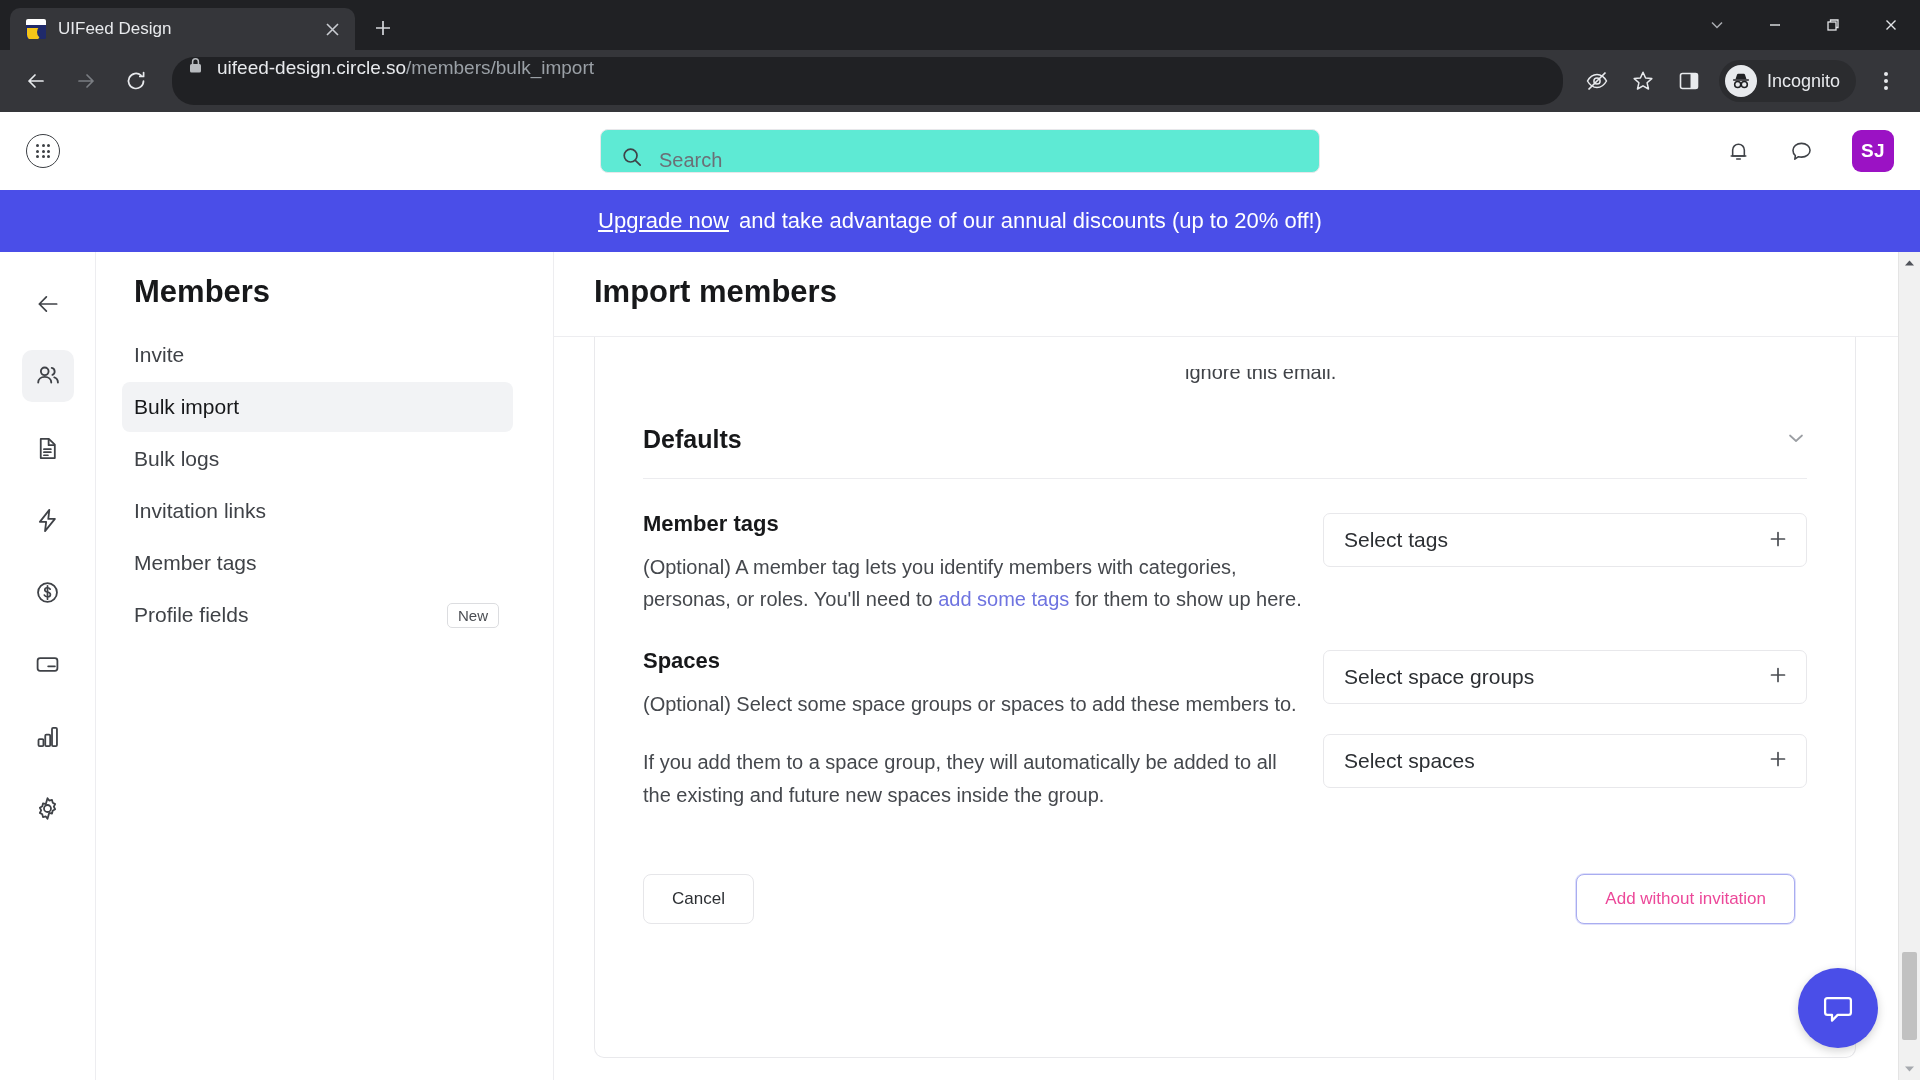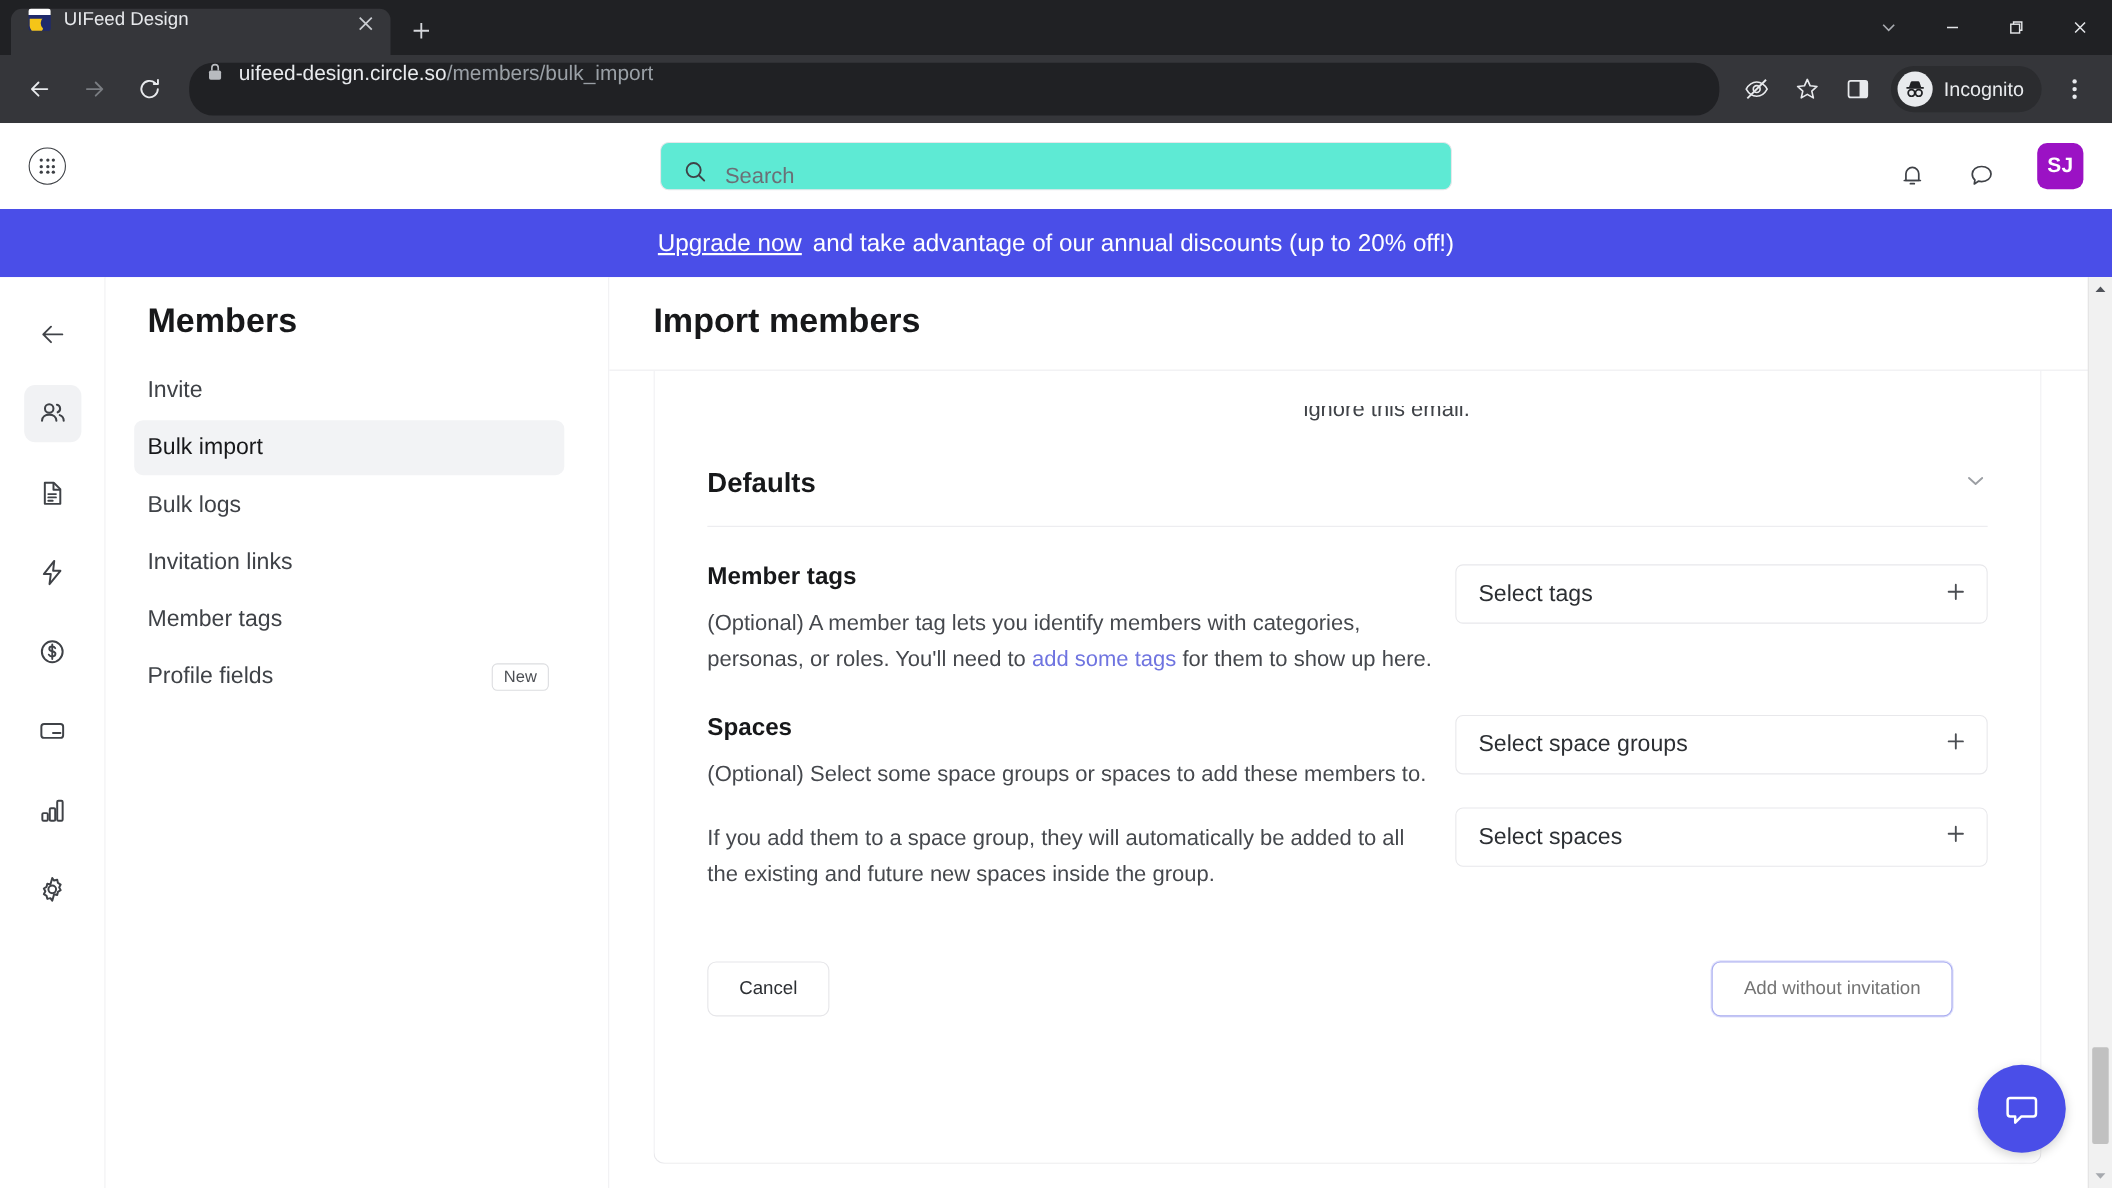--- a/index.html
+++ b/index.html
@@ -12,21 +12,21 @@
 
   
   .browser { width: 1920px; height: 1080px; display: flex; flex-direction: column; }
 
   .tabstrip {
     height: 50px; background: #202124; display: flex; align-items: flex-end;
     padding-left: 10px; position: relative; flex: none;
   }
   .tab {
     height: 42px; width: 345px; background: #35363a; border-radius: 10px 10px 0 0;
-    display: flex; padding: 0 10px 0 16px; gap: 12px; position: relative;
+    display: flex; align-items: center; padding: 0 10px 0 16px; gap: 12px; position: relative;
   }
   .tab-favicon {
     width: 20px; height: 20px; border-radius: 2px; flex: none;
     background: linear-gradient(180deg,#ffffff 0 30%, #1f2a6b 30% 100%);
     position: relative; overflow: hidden;
   }
   .tab-favicon::before {
     content:""; position:absolute; left:1px; top:9px; width:13px; height:13px;
     background:#f5c518; border-radius: 0 0 13px 13px;
   }
@@ -83,21 +83,21 @@
     display:flex;align-items:center;justify-content:center; flex:none;
   }
   .dots { display:grid; grid-template-columns:repeat(3,3px); gap:2.6px; }
   .dots i { width:3px;height:3px;border-radius:50%;background:#3c3f44; display:block;}
   .search-wrap { position:absolute; left:600px; width:720px; }
   .searchbox {
     height:44px; border:1px solid #e7e7ea; border-radius:8px; background:#5eead4;
     display:flex; align-items:flex-end; gap:16px; padding: 0 20px;
   }
   .search-ph { color:#6b6f76; font-size:20px; }
-  .hdr-right { margin-left:auto; display:flex; align-items:flex-end; gap:38px; }
+  .hdr-right { margin-left:auto; display:flex; align-items:center; gap:38px; }
   .hdr-ic { color:#3c3f44; display:flex; align-items:center; justify-content:center; }
   .avatar {
     width:42px;height:42px;border-radius:9px;background:#9b12c4;color:#fff;
     display:flex;align-items:center;justify-content:center;font-size:19px;font-weight:600;
     letter-spacing:.3px;
   }
 
   .banner {
     height:62px; background:#4a4ee8; display:flex; align-items:center; justify-content:center;
     flex:none; color:#fff; font-size:22px;
@@ -174,21 +174,21 @@
   .select-ph { font-size:21px; color:#2c2f33; }
   .plus { color:#4b4e53; font-size:25px; font-weight:300; line-height:1; }
 
   .actions { display:flex; align-items:center; padding-top:56px; }
   .btn {
     height:50px; border-radius:8px; display:flex; align-items:center; justify-content:center;
     font-size:17px; padding: 0 28px;
   }
   .btn-cancel { border:1px solid #e6e6e9; color:#2c2f33; background:#fff; }
   .btn-ghost {
-    border:1px solid #a9adf0; color:#737373; background:#fff; margin-left:auto; margin-right:32px;
+    border:1px solid #a9adf0; color:#ec4899; background:#fff; margin-left:auto; margin-right:12px;
     box-shadow: 0 0 0 1px rgba(122,128,240,.25);
   }
   .btn-primary { background:#1f2024; color:#fff; font-weight:700; }
 
   .chatbubble {
     position:absolute; right:42px; bottom:32px; width:80px;height:80px;border-radius:50%;
     background:#4a4ee8; display:flex; align-items:center; justify-content:center;
     box-shadow:0 3px 10px rgba(0,0,0,.18);
   }
 

